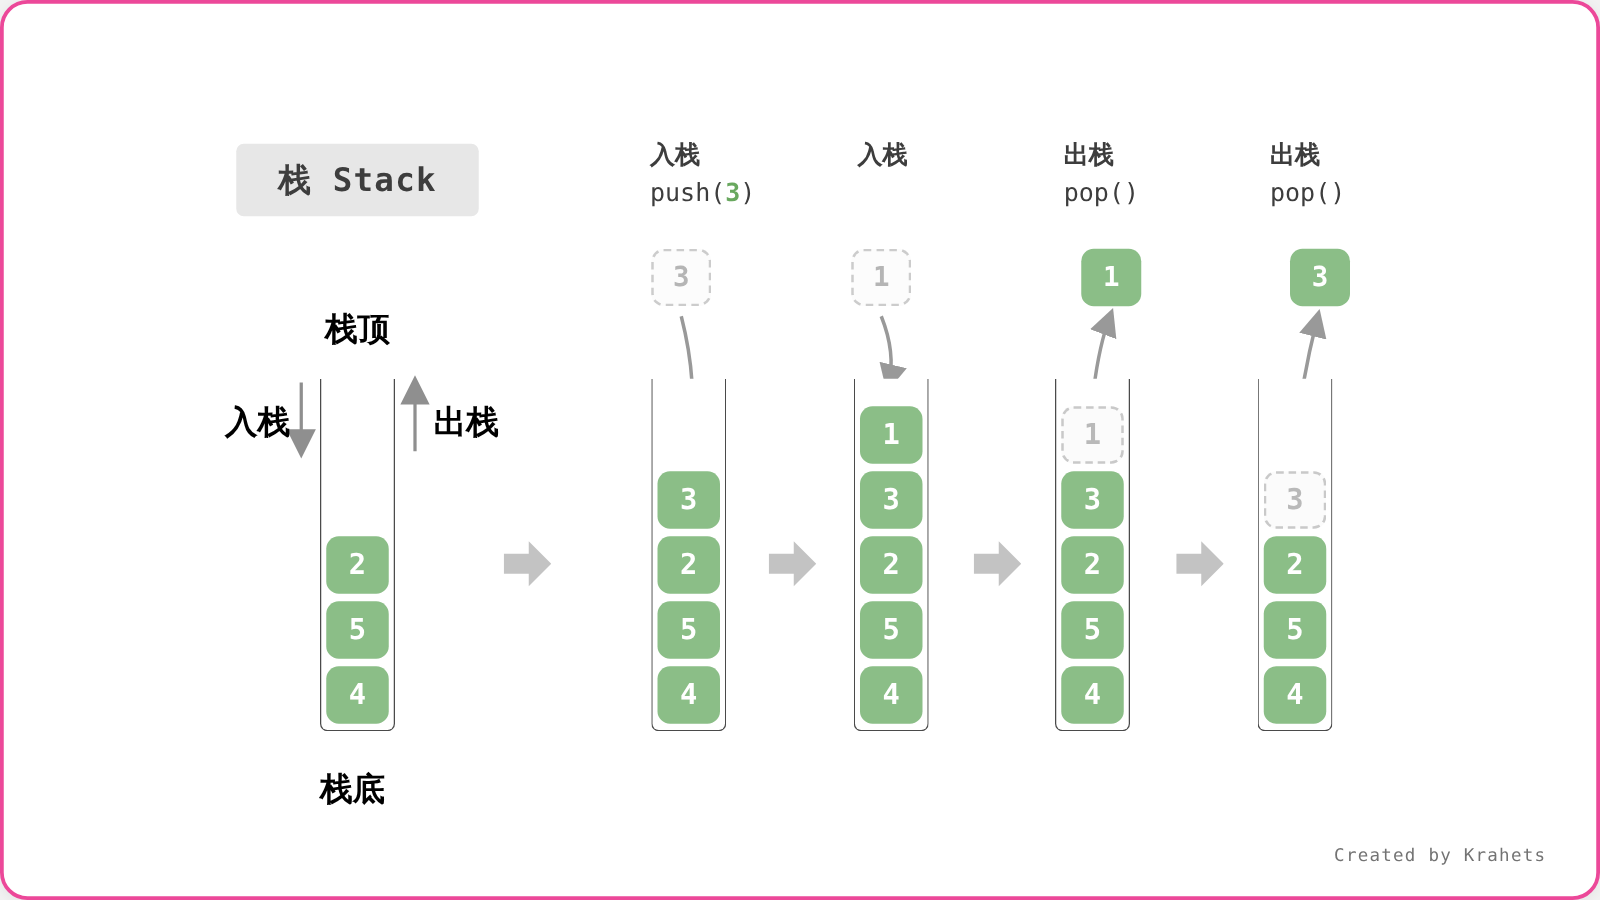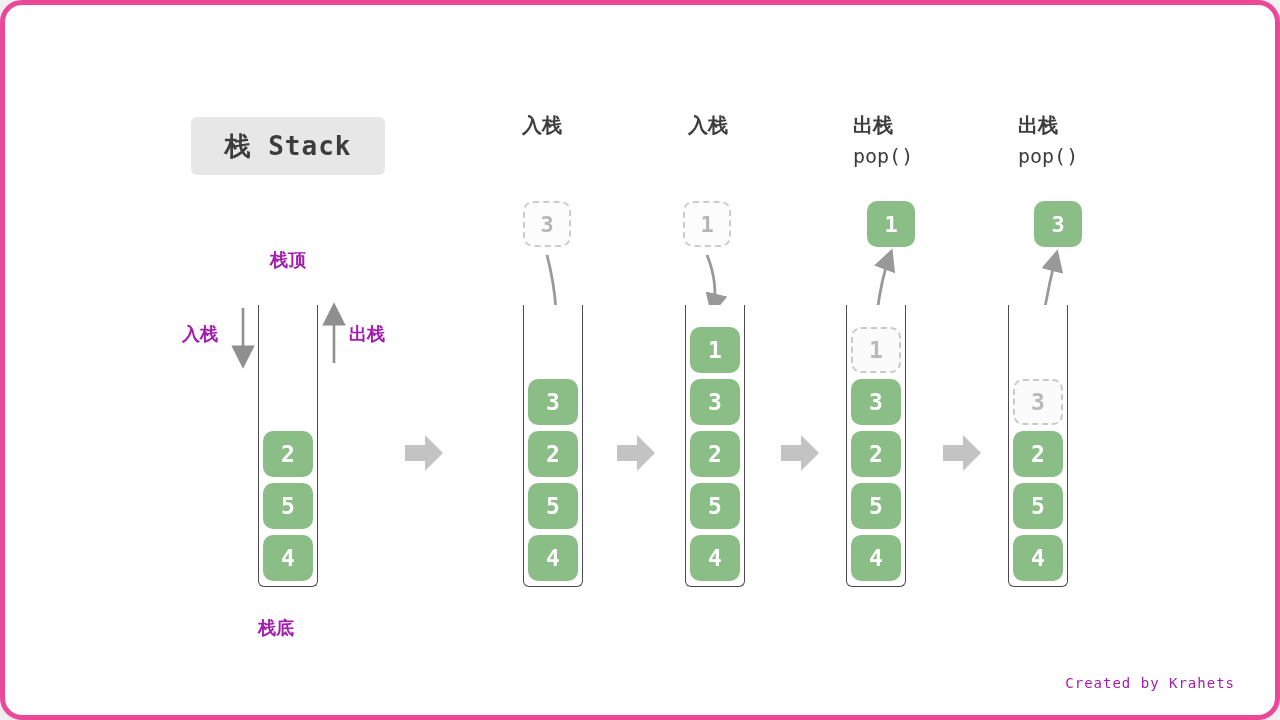--- a/index.html
+++ b/index.html
@@ -1,31 +1,31 @@
 <!DOCTYPE html>
 <html style="--cell-green: #8bbe87; --accent-green-text: #69a85f;"><head>
 <meta charset="utf-8">
 <style>
   html, body { margin: 0; padding: 0; background: #f2f2f2; }
   body { font-family: "DejaVu Sans", sans-serif; }
   .canvas {
     position: relative; width: 1280px; height: 720px; overflow: hidden;
-    background: #ffffff; border-radius: 22px; border: 5px solid #ec4899;
+    background: #ffffff; border-radius: 22px; border: 3px solid #ec4899;
     box-shadow: 0 2px 10px rgba(0,0,0,0.06); box-sizing: border-box;
   }
   .abs { position: absolute; }
   .title-box {
     left: 186px; top: 112px; width: 194px; height: 58px;
     background: #e7e7e7; border-radius: 6px;
     display: flex; align-items: center; justify-content: center;
     font-size: 26px; font-weight: bold; color: #3d3d3d;
     font-family: "DejaVu Sans Mono", "DejaVu Sans", monospace;
     letter-spacing: 1px;
   }
-  .cjk-label { font-weight: bold; color: #a21caf; font-size: 18px; }
+  .cjk-label { font-weight: bold; color: #000000; font-size: 26px; }
   .op-label { width: 150px; }
   .op-line1 { font-size: 20px; font-weight: bold; color: #3d3d3d; line-height: 28px; }
   .op-line2 {
     font-family: "DejaVu Sans Mono", monospace; font-size: 20px;
     color: #3d3d3d; line-height: 34px;
   }
   .op-num { color: var(--accent-green-text); font-weight: bold; }
   .stack-container {
     border: 1.6px solid #4a4a4a; border-top: none;
     border-radius: 0 0 6px 6px; background: #ffffff; box-sizing: border-box;
@@ -42,21 +42,21 @@
   }
   .float-box {
     position: absolute; width: 48px; height: 46px; border-radius: 10px;
     display: flex; align-items: center; justify-content: center;
     font-family: "DejaVu Sans Mono", monospace; font-size: 22px; font-weight: bold;
     box-sizing: border-box;
   }
   .float-box.dashed { background: #fcfcfc; border: 2px dashed #cccccc; color: #b5b5b5; }
   .float-box.solid  { background: var(--cell-green); color: #ffffff; }
   .footer {
-    right: 40px; bottom: 24px; color: #a21caf; font-size: 14px;
+    right: 40px; bottom: 24px; color: #737373; font-size: 14px;
     font-family: "DejaVu Sans Mono", monospace; letter-spacing: 1px;
   }
   svg.overlay { left: 0; top: 0; pointer-events: none; }
 </style>
 </head>
 <body>
 
 <div class="canvas">
 
   <svg class="abs overlay" width="1280" height="720" viewBox="0 0 1280 720">
@@ -83,20 +83,21 @@
   <div class="abs cjk-label" style="left:253px; top:243px; width:60px; text-align:center;">栈顶</div>
   <div class="abs cjk-label" style="left:253px; top:611px; width:60px; ">栈底</div>
   <div class="abs cjk-label" style="left:177px; top:317px;">入栈</div>
   <div class="abs cjk-label" style="left:344px; top:317px;">出栈</div>
 
   <div class="abs footer">Created by Krahets</div>
 
   <div id="generated">
       <div class="abs op-label" style="left: 517px; top: 106px;">
         <div class="op-line1">入栈</div>
+        <div class="op-line2"><span>push(</span><span class="op-num">3</span><span>)</span></div>
       </div>
       <div class="abs op-label" style="left: 683px; top: 106px;">
         <div class="op-line1">入栈</div>
       </div>
       <div class="abs op-label" style="left: 848px; top: 106px;">
         <div class="op-line1">出栈</div>
         <div class="op-line2"><span>pop(</span><span class="op-num"></span><span>)</span></div>
       </div>
       <div class="abs op-label" style="left: 1013px; top: 106px;">
         <div class="op-line1">出栈</div>

